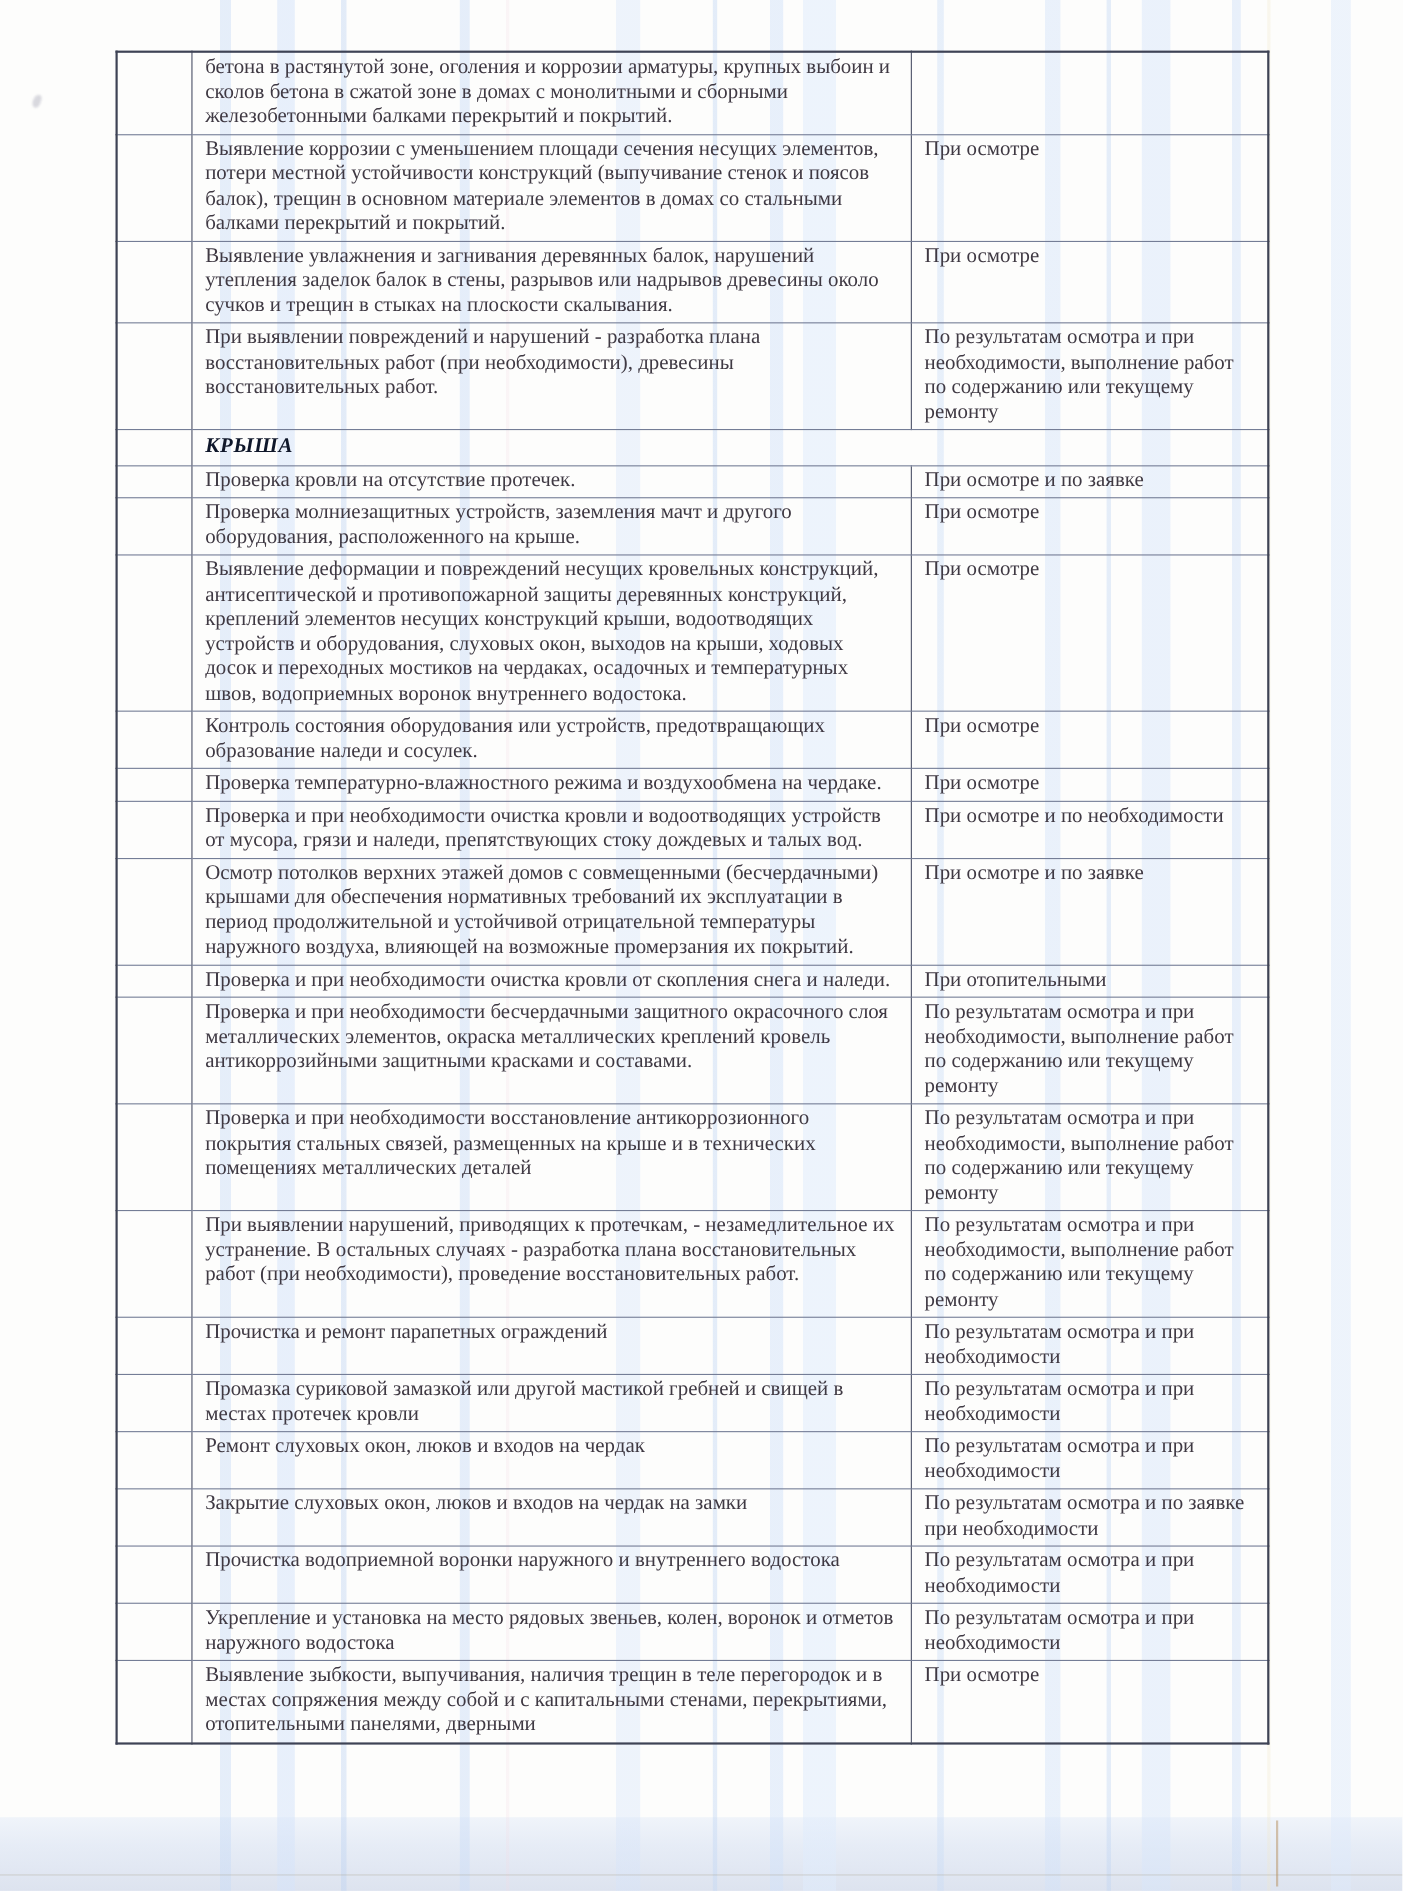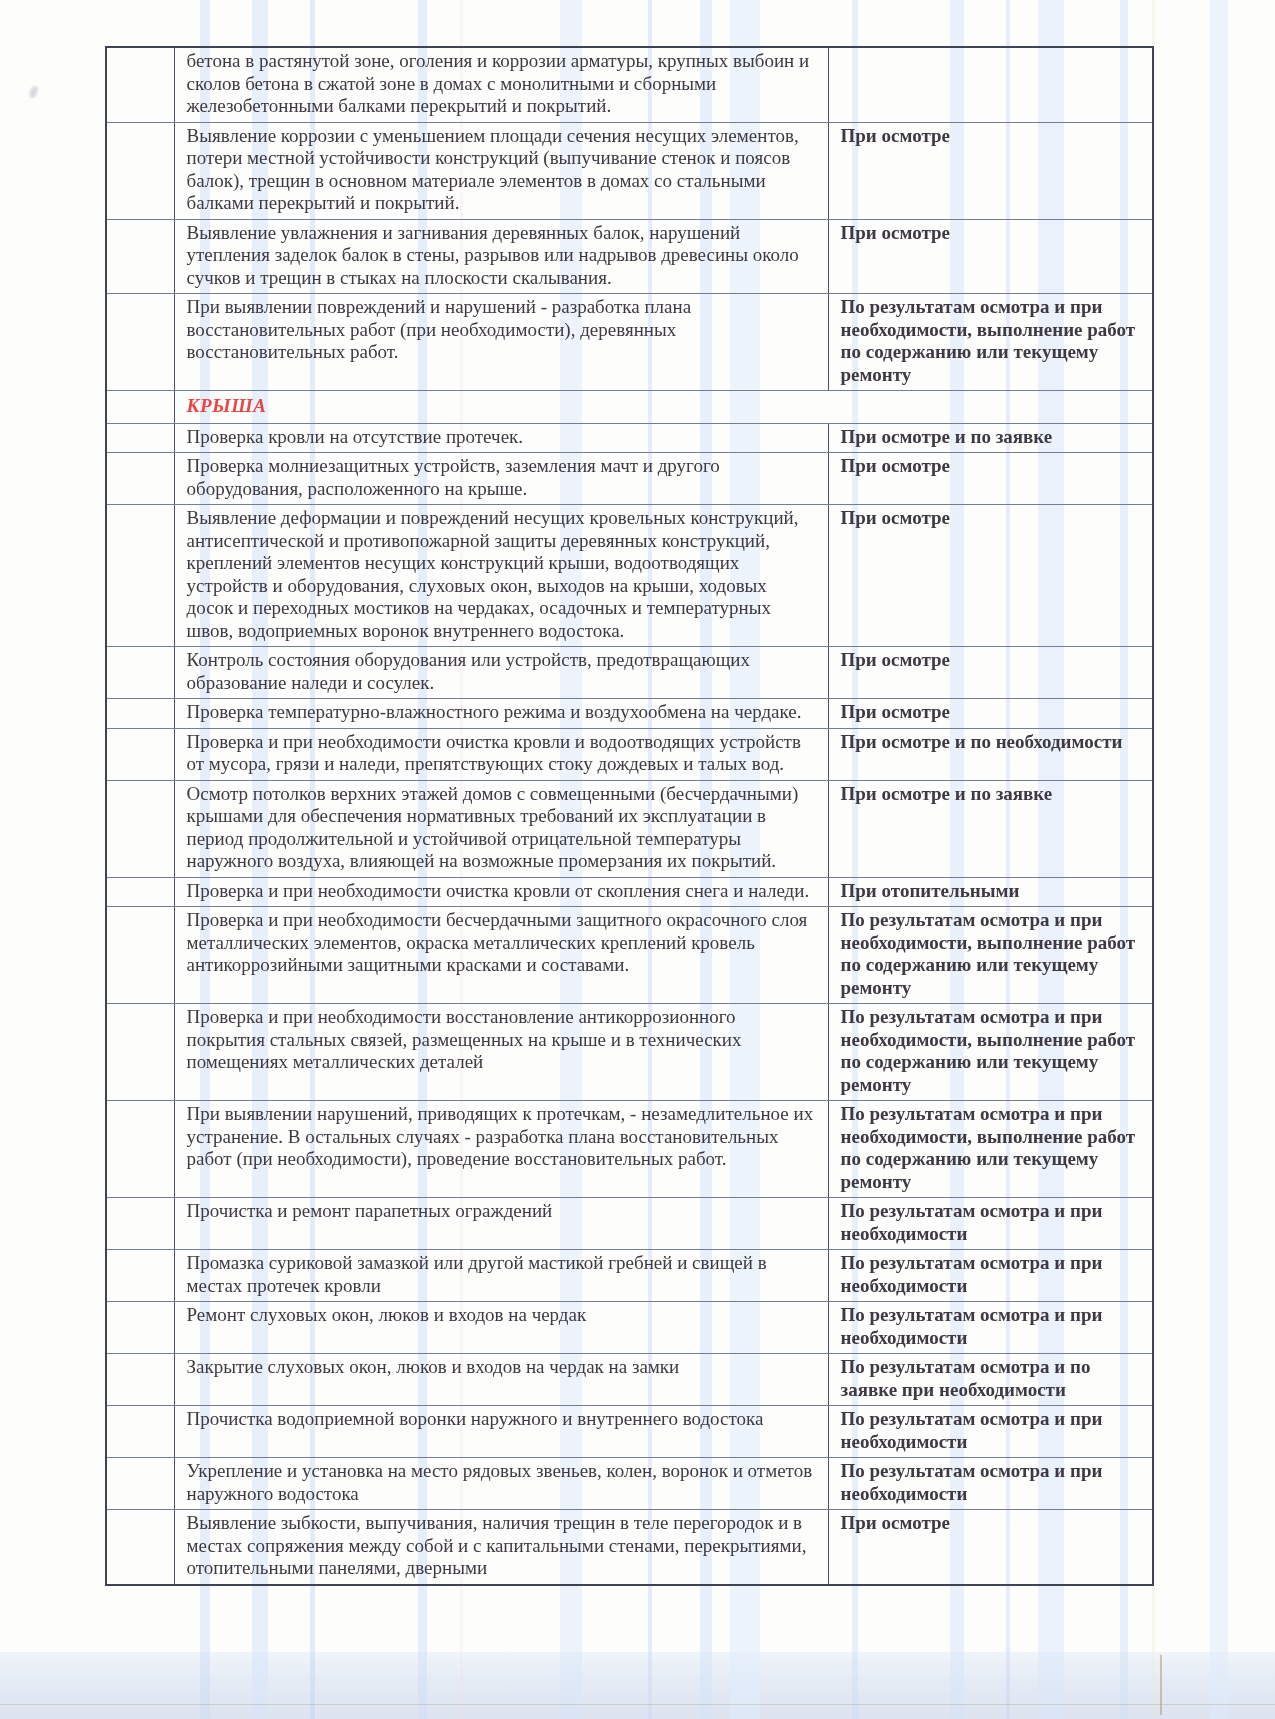--- a/index.html
+++ b/index.html
@@ -67,23 +67,23 @@
   table.doc-table{border:2.4px solid #3e4355;}
   .doc-table td{
     vertical-align:top;
     border-left:1.8px solid #4b5066;
     border-right:1.8px solid #4b5066;
     border-top:1.4px solid #747d96;
     border-bottom:1.4px solid #747d96;
     padding:2px 10px 4px 12px;
   }
   .doc-table td.c-num{padding:2px 2px;}
-  .doc-table td.c-period{font-weight:bold;}
+  .doc-table td.c-period{}
   .doc-table td.c-section{
-    font-weight:bold;font-style:italic;color:#ef4444;
+    font-weight:bold;font-style:italic;color:#0f172a;
     letter-spacing:.6px;padding-top:4px;padding-bottom:5px;
   }
   col.w-num{width:68px;}
   col.w-work{width:654px;}
   col.w-period{width:325px;}
 </style>
 </head>
 <body>
 
 <div class="page">
@@ -110,21 +110,21 @@
           <td class="c-work">Выявление коррозии с уменьшением площади сечения несущих элементов, потери местной устойчивости конструкций (выпучивание стенок и поясов балок), трещин в основном материале элементов в домах со стальными балками перекрытий и покрытий.</td>
           <td class="c-period">При осмотре</td>
         </tr>
         <tr>
           <td class="c-num"></td>
           <td class="c-work">Выявление увлажнения и загнивания деревянных балок, нарушений утепления заделок балок в стены, разрывов или надрывов древесины около сучков и трещин в стыках на плоскости скалывания.</td>
           <td class="c-period">При осмотре</td>
         </tr>
         <tr>
           <td class="c-num"></td>
-          <td class="c-work">При выявлении повреждений и нарушений - разработка плана восстановительных работ (при необходимости), деревянных восстановительных работ.</td>
+          <td class="c-work">При выявлении повреждений и нарушений - разработка плана восстановительных работ (при необходимости), древесины восстановительных работ.</td>
           <td class="c-period">По результатам осмотра и при необходимости, выполнение работ по содержанию или текущему ремонту</td>
         </tr>
         <tr>
           <td class="c-num"></td>
           <td colspan="2" class="c-section">КРЫША</td>
         </tr>
         <tr>
           <td class="c-num"></td>
           <td class="c-work">Проверка кровли на отсутствие протечек.</td>
           <td class="c-period">При осмотре и по заявке</td>

